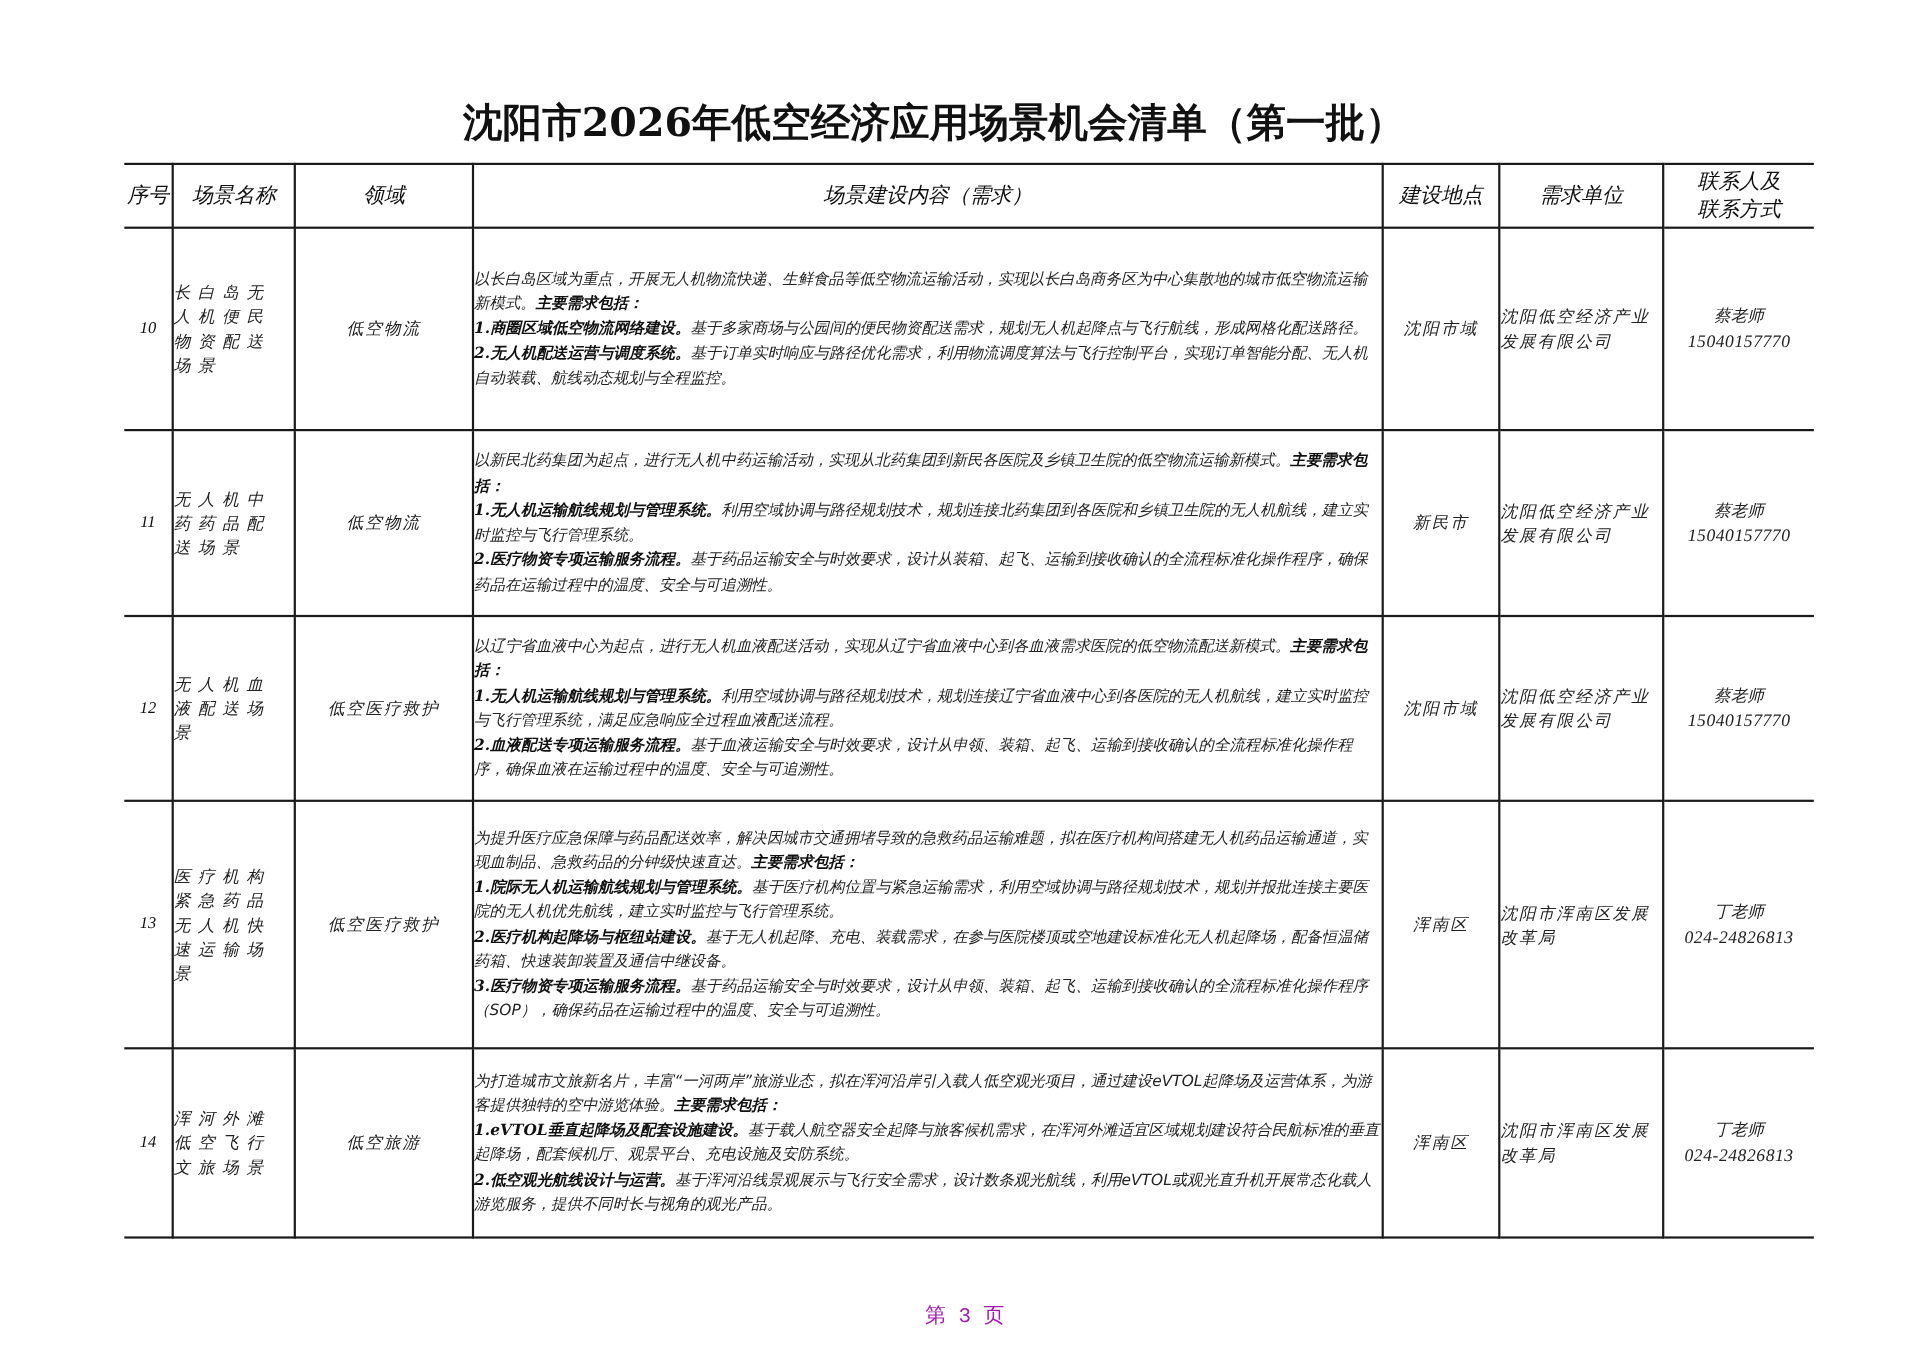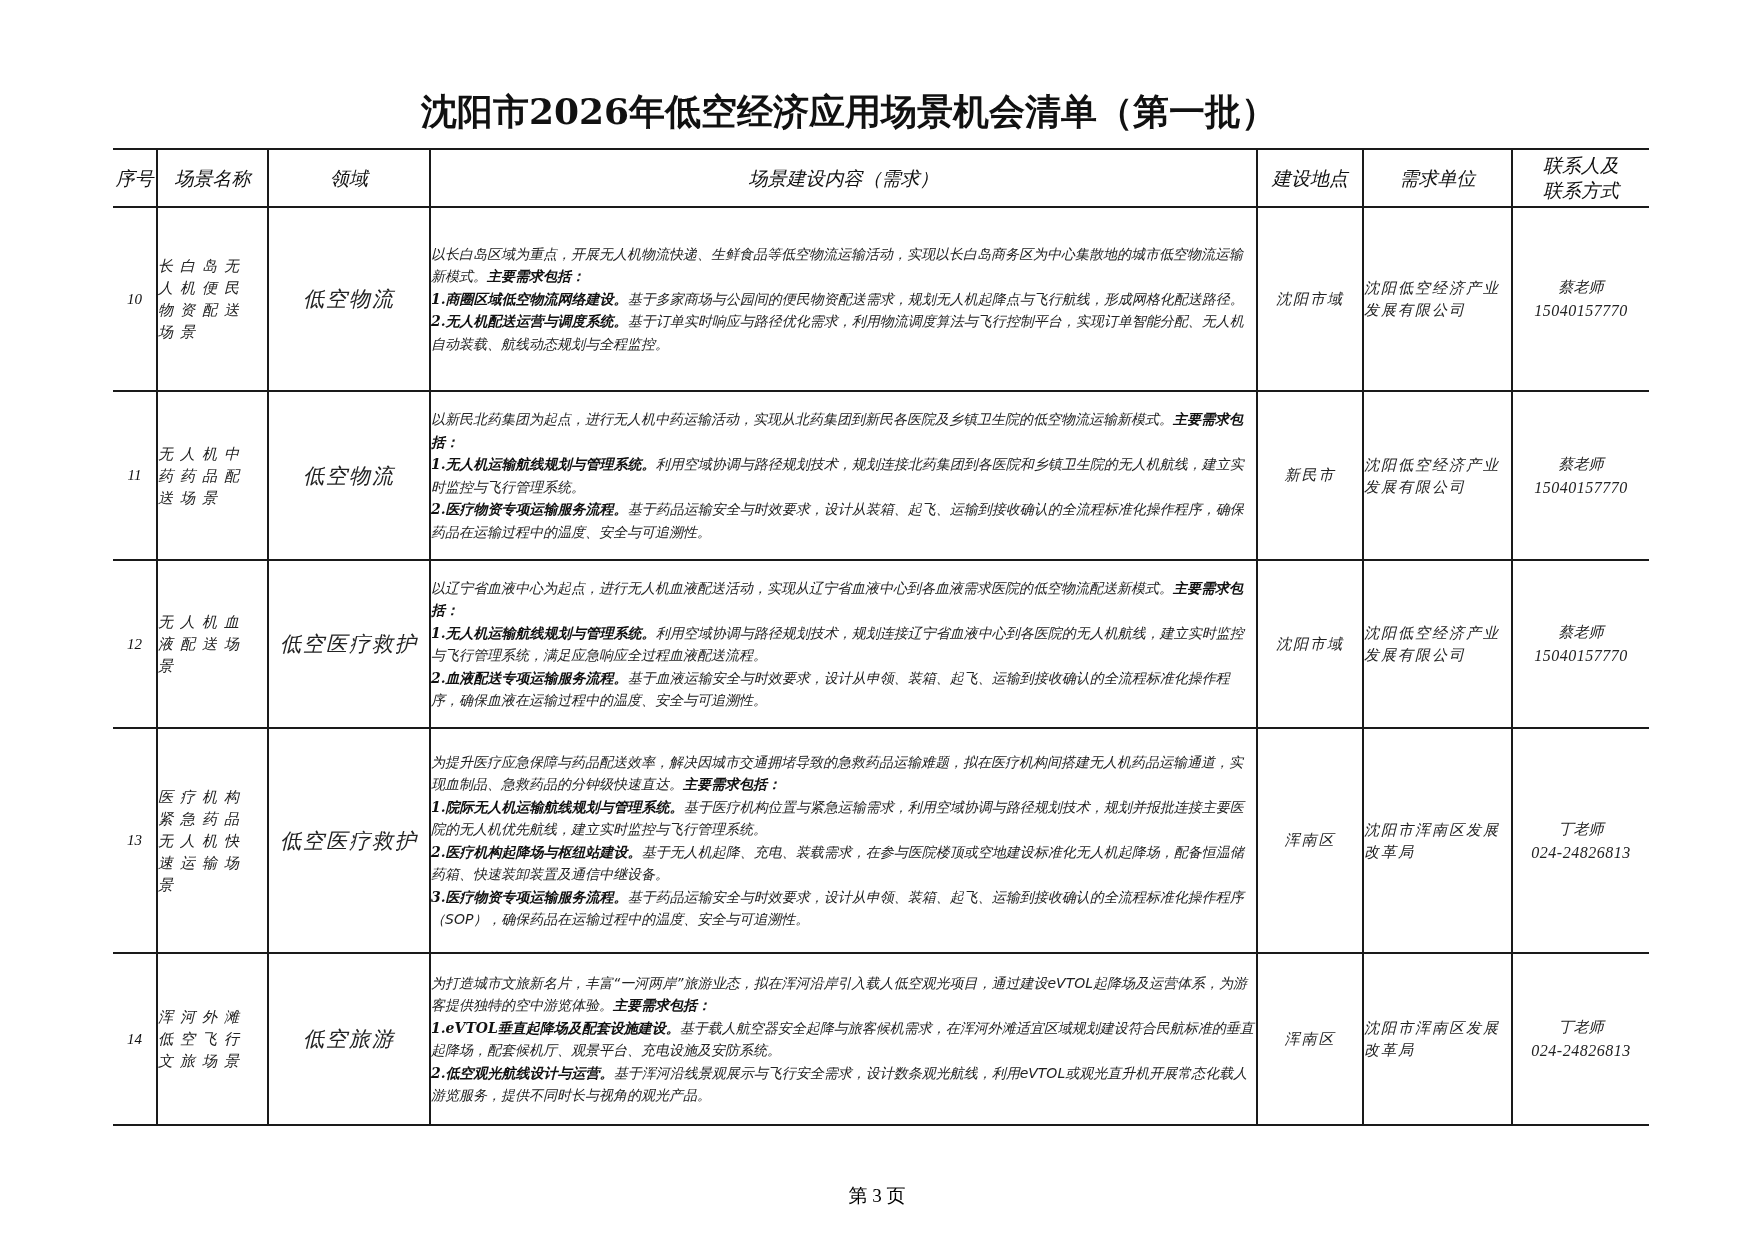--- a/index.html
+++ b/index.html
@@ -23,31 +23,31 @@
   }
   table.grid tr > *:first-child { border-left: none; }
   table.grid tr > *:last-child { border-right: none; }
   table.grid th {
     height: 56px; font-family: "DejaVu Sans", "Liberation Sans", sans-serif;
     font-weight: normal; font-size: 19px; text-align: center; line-height: 25px;
   }
   table.grid th.th-contact { padding: 0 24px; }
   td.c-no { text-align: center; font-size: 15px; font-family: "Liberation Serif", "DejaVu Serif", serif; }
   td.c-name { text-align: left; font-size: 15px; letter-spacing: 7px; line-height: 22px; padding: 0 4px 0 7px; font-family: "DejaVu Sans", sans-serif; color:#222;margin-top:16px; }
-  td.c-field { text-align: center; font-size: 21px; letter-spacing: 2px; font-family: "DejaVu Sans", sans-serif; color:#222; }
+  td.c-field { text-align: center; font-size: 15px; letter-spacing: 2px; font-family: "DejaVu Sans", sans-serif; color:#222; }
   td.c-content { text-align: left; vertical-align: middle; font-size: 14px; line-height: 22.5px; padding: 2px 6px 6px 6px; font-family: "DejaVu Sans", sans-serif; color:#222;margin-top:12px; }
   td.c-loc { text-align: center; font-size: 15px; letter-spacing: 2px; font-family: "DejaVu Sans", sans-serif; color:#222; }
   td.c-unit { text-align: left; font-size: 15px; letter-spacing: 2px; line-height: 22px; padding: 0 6px; font-family: "DejaVu Sans", sans-serif; color:#222; }
   td.c-contact { text-align: center; font-size: 15px; line-height: 23px; font-family: "DejaVu Sans", sans-serif; color:#222; }
   td.c-contact .phone { font-family: "Liberation Serif", "DejaVu Serif", serif; font-size: 16px; letter-spacing: 0.5px; }
   .content-line { display: block; }
   .b { font-weight: bold; font-family: "DejaVu Serif", "Liberation Serif", serif; color:#111; }
   .page-footer {
     position: absolute; left: 0; top: 1183px; width: 1754px; text-align: center;
-    font-family: Liberation Serif, serif; font-size: 19px; color: #000000;
+    font-family: Liberation Mono, monospace; font-size: 19px; color: #a21caf;
   }
 </style>
 </head>
 <body>
 
 <div class="title">沈阳市2026年低空经济应用场景机会清单（第一批）</div>
 
 <table class="grid">
   <colgroup>
     <col style="width:44px">

